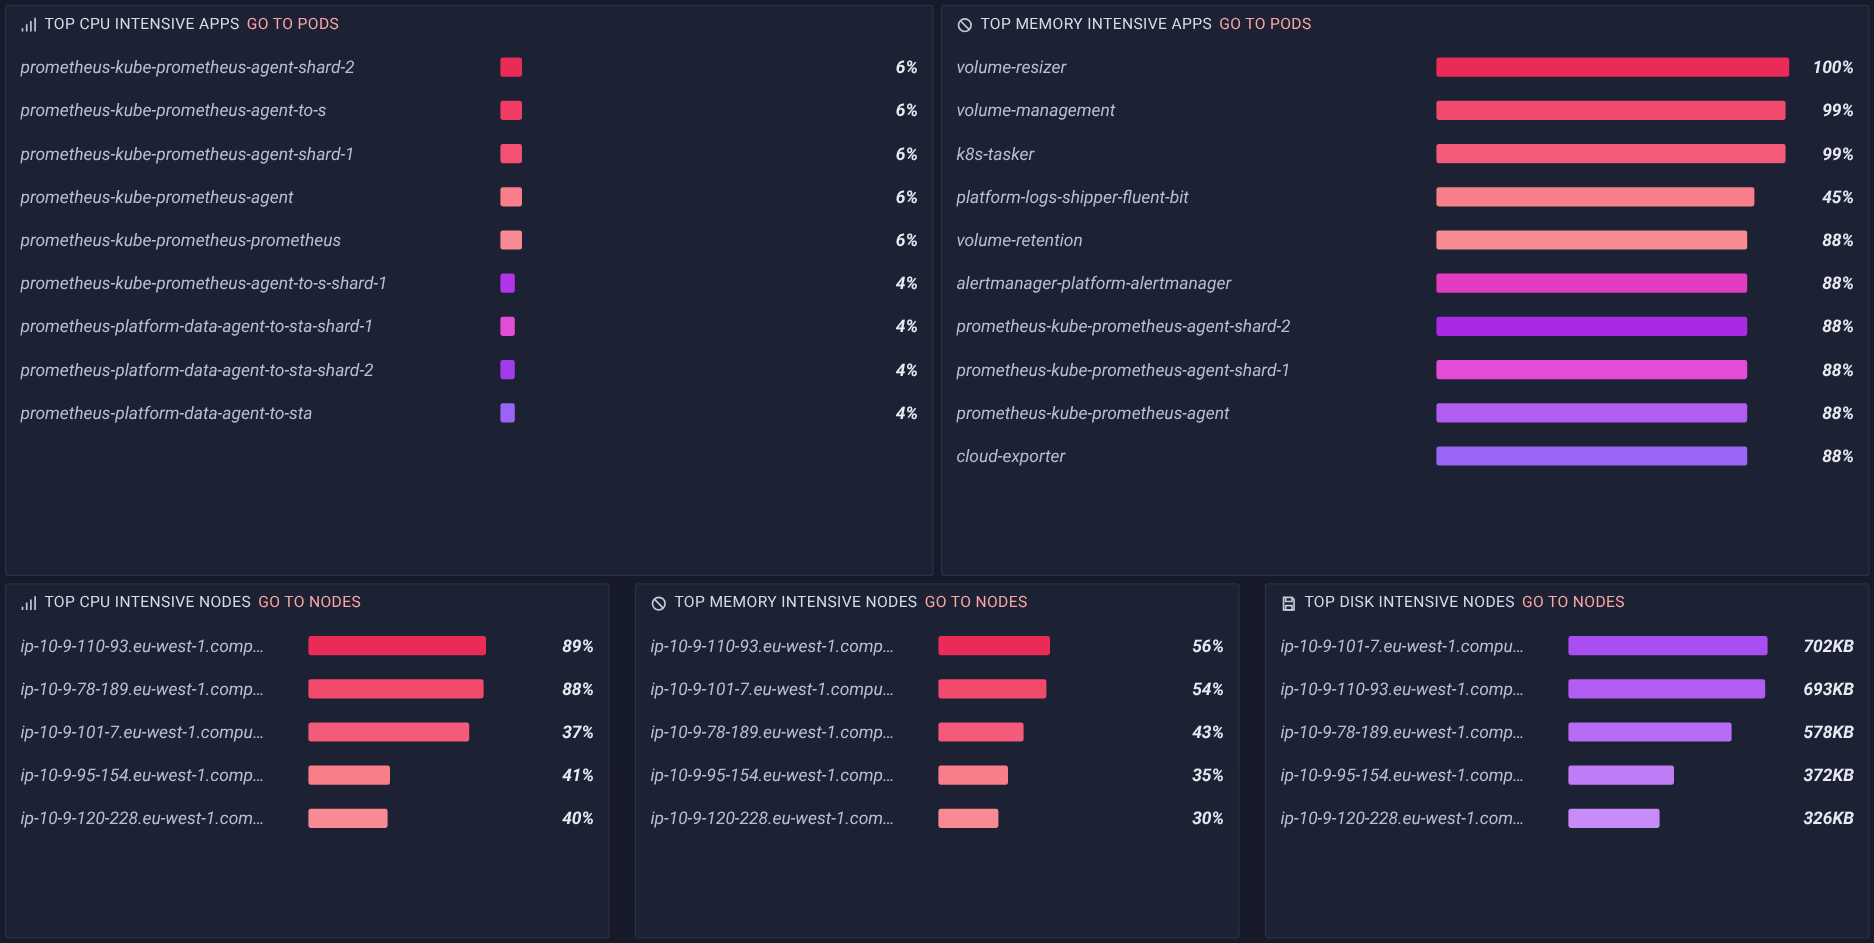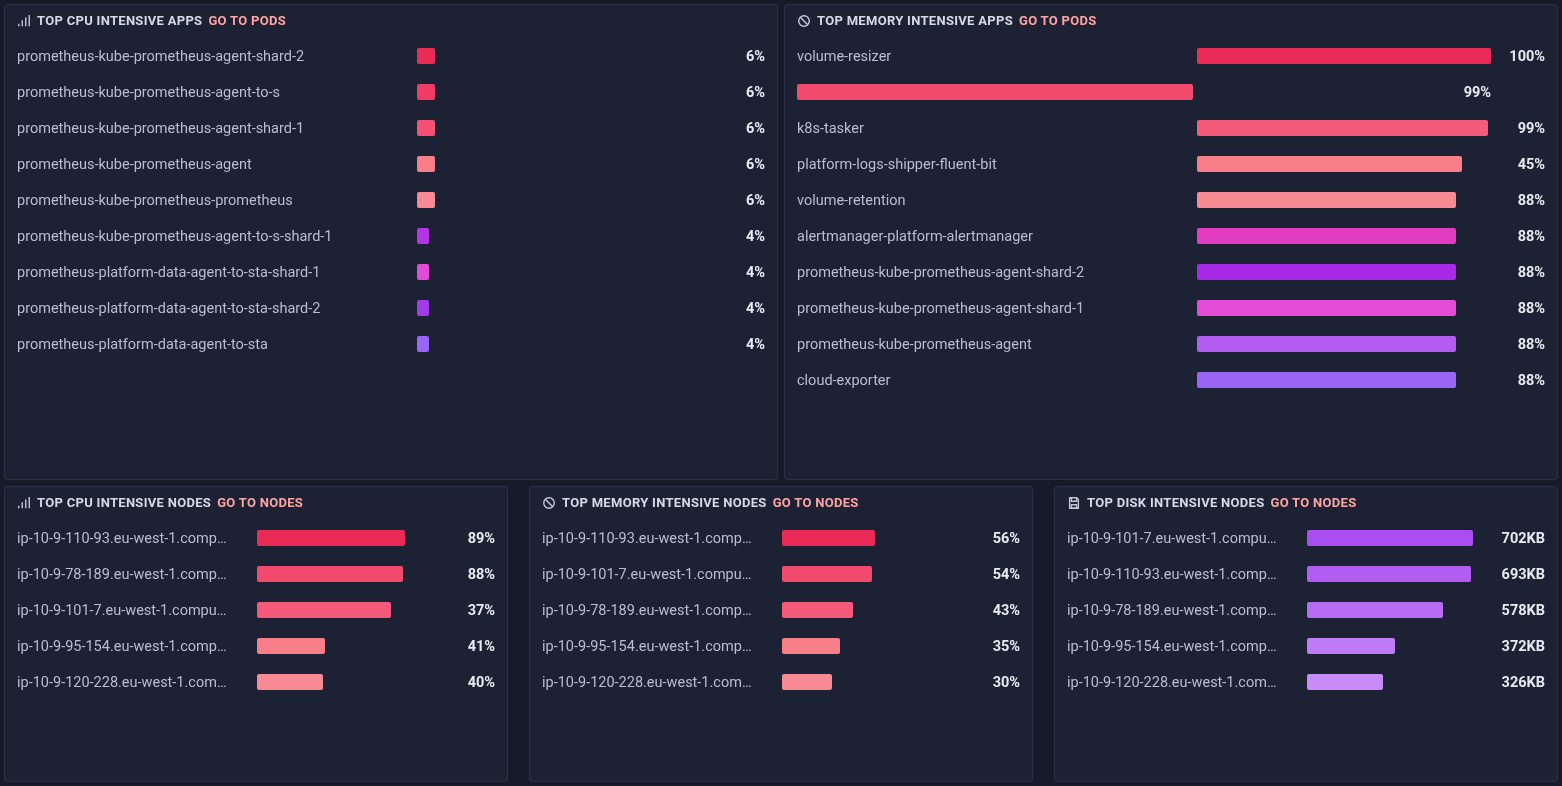--- a/index.html
+++ b/index.html
@@ -32,31 +32,31 @@
     display: grid;
     grid-template-columns: 1fr 1fr 1fr;
     gap: 21px;
   }
   .panel-header {
     display: flex;
     align-items: center;
     padding: 8px 12px 8px 12px;
     gap: 6px;
     font-size: 13px;
-    font-weight: 700;
+    font-weight: 400;
     letter-spacing: 0.3px;
   }
   .panel-header .icon {
     width: 14px; height: 14px;
     display: inline-flex; align-items: center; justify-content: center;
     color: #c5c9d6;
   }
   .panel-header .title { color: #d7dae6; text-transform: uppercase; }
   .panel-header .link { color: #fca5a5; text-transform: uppercase; cursor: pointer; }
-  .rows { padding: 2px 12px 10px 12px; }
+  .rows { padding: 2px 12px 10px 12px; font-style: italic; }
   .row {
     display: grid;
     align-items: center;
     height: 36px;
   }
   
   .row.top-apps { grid-template-columns: 400px 1fr 54px; }
   .row.top-small { grid-template-columns: 240px 1fr 72px; }
   .name {
     color: #b9bed0;
@@ -185,20 +185,21 @@
     </div>
     <div class="rows">
         <div class="row top-apps">
           <div class="name">volume-resizer</div>
           <div class="bar-wrap">
             <div class="bar" style="width: 100%; background: rgb(234, 42, 87);"></div>
           </div>
           <div class="value">100%</div>
         </div>
         <div class="row top-apps">
+          <div class="name">volume-management</div>
           <div class="bar-wrap">
             <div class="bar" style="width: 99%; background: rgb(241, 74, 108);"></div>
           </div>
           <div class="value">99%</div>
         </div>
         <div class="row top-apps">
           <div class="name">k8s-tasker</div>
           <div class="bar-wrap">
             <div class="bar" style="width: 99%; background: rgb(244, 90, 121);"></div>
           </div>

